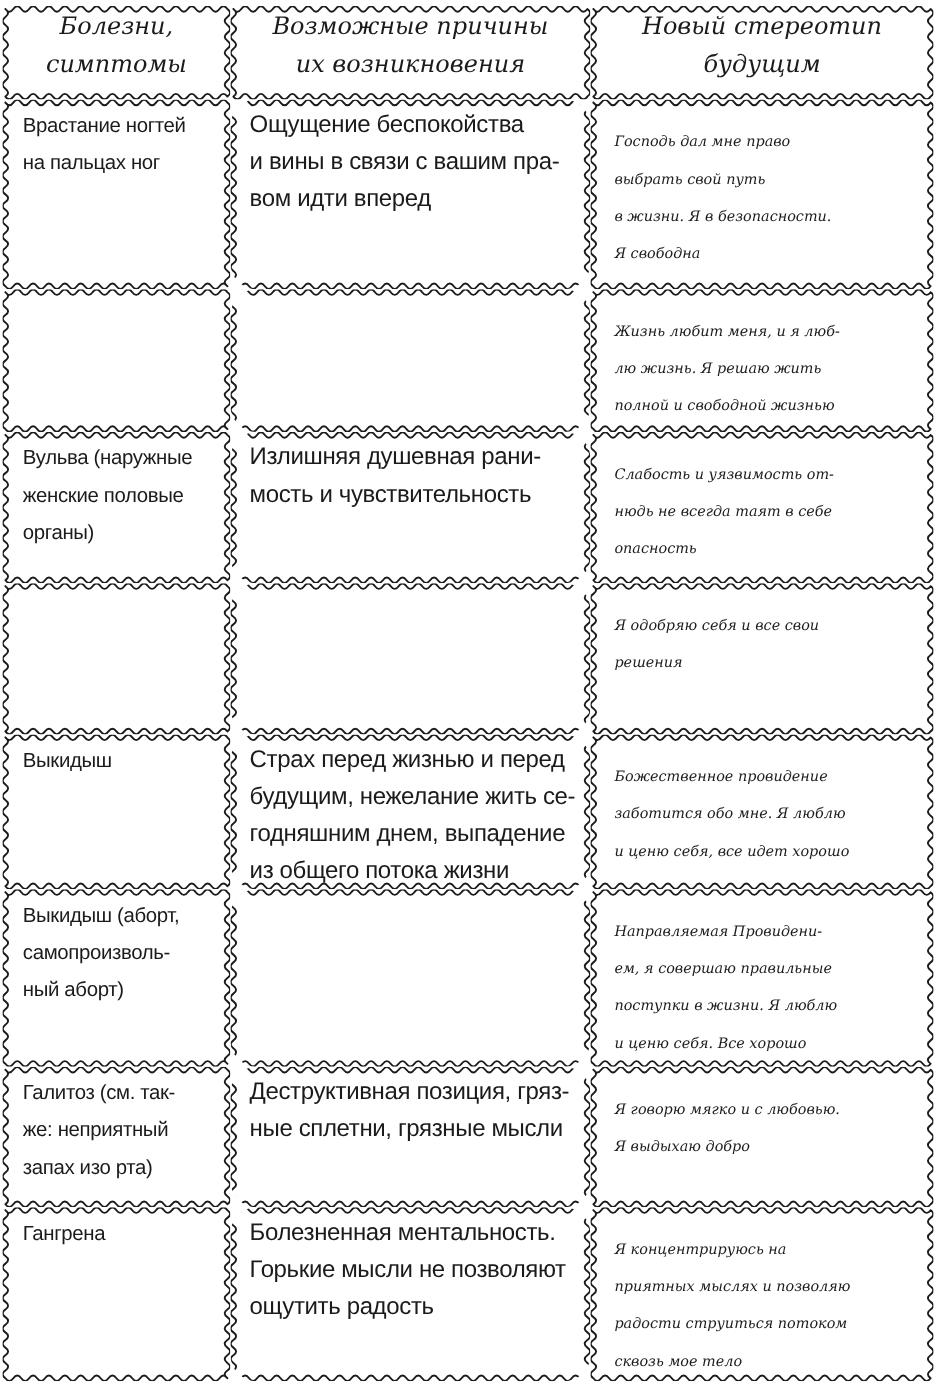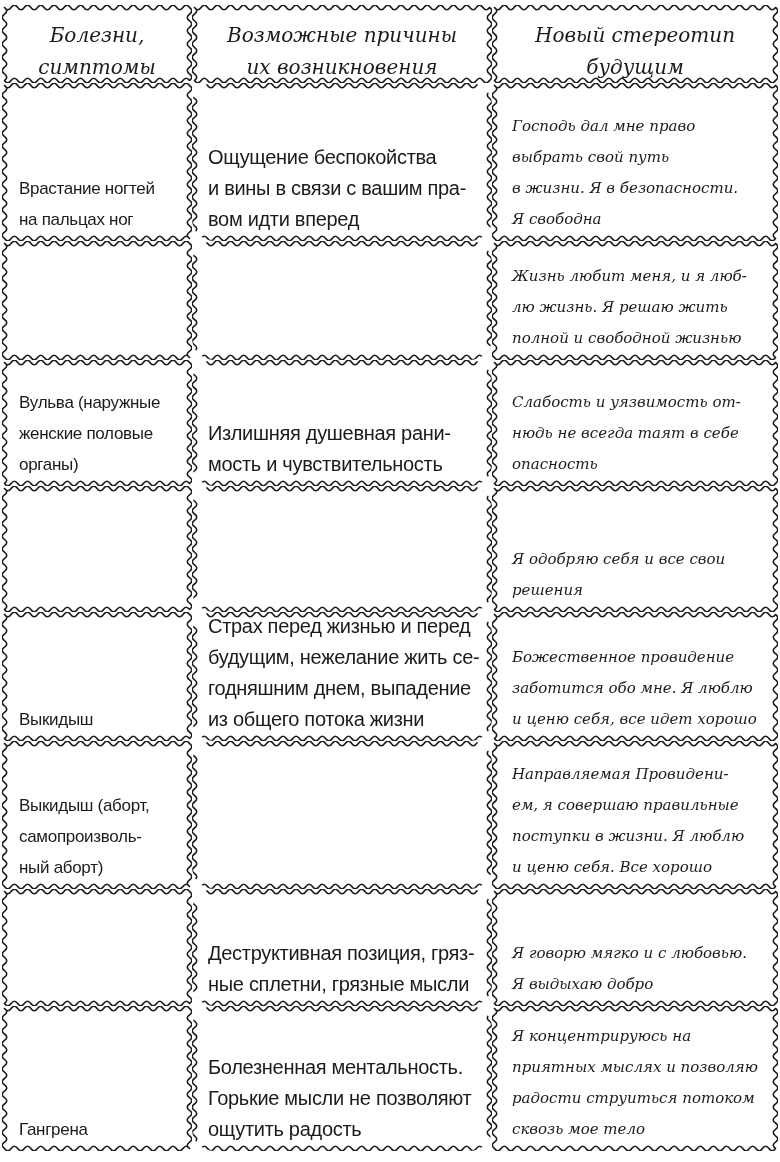--- a/index.html
+++ b/index.html
@@ -17,21 +17,21 @@
     background: #ffffff;
   }
   .grid {
     display: grid;
     grid-template-columns: 190px 300px 286px;
     grid-template-rows: 78px 158px 119px 126px 126px 129px 148px 117px 145px;
   }
   .cell {
     position: relative;
     display: flex;
-    align-items: flex-end;
+    align-items: flex-start;
     overflow: hidden;
     box-sizing: border-box;
   }
   .txt { white-space: pre-line; }
   .hdr {
     justify-content: center;
     text-align: center;
     font-family: "DejaVu Serif", serif;
     font-style: italic;
     font-size: 20px;
@@ -44,24 +44,24 @@
     letter-spacing: -0.3px;
   }
   .c2 {
     padding: 6px 12px 6px 16px;
     font-size: 20px;
     line-height: 31px;
     letter-spacing: -0.3px;
     border-radius: 22px;
   }
   .c3 {
-    padding: 6px 14px 6px 20px;
+    padding: 20px 14px 6px 20px;
     font-family: "DejaVu Serif", serif;
     font-style: italic;
-    font-size: 15px;
+    font-size: 12px;
     line-height: 31px;
   }
   .border-svg {
     position: absolute;
     left: 0;
     top: 0;
     pointer-events: none;
   }
 </style>
 </head>
@@ -219,20 +219,23 @@
       <span class="txt">Направляемая Провидени-
 ем, я совершаю правильные
 поступки в жизни. Я люблю
 и ценю себя. Все хорошо</span>
     <svg width="286" height="148" class="border-svg">
           <path d="M 2.5 2.5 Q 5.8 7.0 9.0 2.5 Q 12.3 -2.0 15.6 2.5 Q 18.8 7.0 22.1 2.5 Q 25.4 -2.0 28.6 2.5 Q 31.9 7.0 35.2 2.5 Q 38.4 -2.0 41.7 2.5 Q 45.0 7.0 48.2 2.5 Q 51.5 -2.0 54.8 2.5 Q 58.0 7.0 61.3 2.5 Q 64.6 -2.0 67.8 2.5 Q 71.1 7.0 74.4 2.5 Q 77.7 -2.0 80.9 2.5 Q 84.2 7.0 87.5 2.5 Q 90.7 -2.0 94.0 2.5 Q 97.3 7.0 100.5 2.5 Q 103.8 -2.0 107.1 2.5 Q 110.3 7.0 113.6 2.5 Q 116.9 -2.0 120.1 2.5 Q 123.4 7.0 126.7 2.5 Q 129.9 -2.0 133.2 2.5 Q 136.5 7.0 139.7 2.5 Q 143.0 -2.0 146.3 2.5 Q 149.5 7.0 152.8 2.5 Q 156.1 -2.0 159.3 2.5 Q 162.6 7.0 165.9 2.5 Q 169.1 -2.0 172.4 2.5 Q 175.7 7.0 178.9 2.5 Q 182.2 -2.0 185.5 2.5 Q 188.7 7.0 192.0 2.5 Q 195.3 -2.0 198.5 2.5 Q 201.8 7.0 205.1 2.5 Q 208.3 -2.0 211.6 2.5 Q 214.9 7.0 218.2 2.5 Q 221.4 -2.0 224.7 2.5 Q 228.0 7.0 231.2 2.5 Q 234.5 -2.0 237.8 2.5 Q 241.0 7.0 244.3 2.5 Q 247.6 -2.0 250.8 2.5 Q 254.1 7.0 257.4 2.5 Q 260.6 -2.0 263.9 2.5 Q 267.2 7.0 270.4 2.5 Q 273.7 -2.0 277.0 2.5 Q 280.2 7.0 283.5 2.5 M 283.5 2.5 Q 288.0 5.8 283.5 9.0 Q 279.0 12.3 283.5 15.5 Q 288.0 18.8 283.5 22.0 Q 279.0 25.3 283.5 28.5 Q 288.0 31.8 283.5 35.0 Q 279.0 38.3 283.5 41.5 Q 288.0 44.8 283.5 48.0 Q 279.0 51.3 283.5 54.5 Q 288.0 57.8 283.5 61.0 Q 279.0 64.3 283.5 67.5 Q 288.0 70.8 283.5 74.0 Q 279.0 77.3 283.5 80.5 Q 288.0 83.8 283.5 87.0 Q 279.0 90.3 283.5 93.5 Q 288.0 96.8 283.5 100.0 Q 279.0 103.3 283.5 106.5 Q 288.0 109.8 283.5 113.0 Q 279.0 116.3 283.5 119.5 Q 288.0 122.8 283.5 126.0 Q 279.0 129.3 283.5 132.5 Q 288.0 135.8 283.5 139.0 Q 279.0 142.3 283.5 145.5 M 2.5 145.5 Q 5.8 150.0 9.0 145.5 Q 12.3 141.0 15.6 145.5 Q 18.8 150.0 22.1 145.5 Q 25.4 141.0 28.6 145.5 Q 31.9 150.0 35.2 145.5 Q 38.4 141.0 41.7 145.5 Q 45.0 150.0 48.2 145.5 Q 51.5 141.0 54.8 145.5 Q 58.0 150.0 61.3 145.5 Q 64.6 141.0 67.8 145.5 Q 71.1 150.0 74.4 145.5 Q 77.7 141.0 80.9 145.5 Q 84.2 150.0 87.5 145.5 Q 90.7 141.0 94.0 145.5 Q 97.3 150.0 100.5 145.5 Q 103.8 141.0 107.1 145.5 Q 110.3 150.0 113.6 145.5 Q 116.9 141.0 120.1 145.5 Q 123.4 150.0 126.7 145.5 Q 129.9 141.0 133.2 145.5 Q 136.5 150.0 139.7 145.5 Q 143.0 141.0 146.3 145.5 Q 149.5 150.0 152.8 145.5 Q 156.1 141.0 159.3 145.5 Q 162.6 150.0 165.9 145.5 Q 169.1 141.0 172.4 145.5 Q 175.7 150.0 178.9 145.5 Q 182.2 141.0 185.5 145.5 Q 188.7 150.0 192.0 145.5 Q 195.3 141.0 198.5 145.5 Q 201.8 150.0 205.1 145.5 Q 208.3 141.0 211.6 145.5 Q 214.9 150.0 218.2 145.5 Q 221.4 141.0 224.7 145.5 Q 228.0 150.0 231.2 145.5 Q 234.5 141.0 237.8 145.5 Q 241.0 150.0 244.3 145.5 Q 247.6 141.0 250.8 145.5 Q 254.1 150.0 257.4 145.5 Q 260.6 141.0 263.9 145.5 Q 267.2 150.0 270.4 145.5 Q 273.7 141.0 277.0 145.5 Q 280.2 150.0 283.5 145.5 M 2.5 2.5 Q 7.0 5.8 2.5 9.0 Q -2.0 12.3 2.5 15.5 Q 7.0 18.8 2.5 22.0 Q -2.0 25.3 2.5 28.5 Q 7.0 31.8 2.5 35.0 Q -2.0 38.3 2.5 41.5 Q 7.0 44.8 2.5 48.0 Q -2.0 51.3 2.5 54.5 Q 7.0 57.8 2.5 61.0 Q -2.0 64.3 2.5 67.5 Q 7.0 70.8 2.5 74.0 Q -2.0 77.3 2.5 80.5 Q 7.0 83.8 2.5 87.0 Q -2.0 90.3 2.5 93.5 Q 7.0 96.8 2.5 100.0 Q -2.0 103.3 2.5 106.5 Q 7.0 109.8 2.5 113.0 Q -2.0 116.3 2.5 119.5 Q 7.0 122.8 2.5 126.0 Q -2.0 129.3 2.5 132.5 Q 7.0 135.8 2.5 139.0 Q -2.0 142.3 2.5 145.5" fill="none" stroke="#1b1b1b" stroke-width="1.6" stroke-linecap="round"></path>
         </svg>
       </div>
 
     <div class="cell c1">
+      <span class="txt">Галитоз (см. так-
+же: неприятный
+запах изо рта)</span>
     <svg width="190" height="117" class="border-svg">
           <path d="M 2.5 2.5 Q 5.8 7.0 9.1 2.5 Q 12.4 -2.0 15.7 2.5 Q 19.0 7.0 22.3 2.5 Q 25.6 -2.0 28.9 2.5 Q 32.2 7.0 35.5 2.5 Q 38.8 -2.0 42.1 2.5 Q 45.4 7.0 48.7 2.5 Q 52.1 -2.0 55.4 2.5 Q 58.7 7.0 62.0 2.5 Q 65.3 -2.0 68.6 2.5 Q 71.9 7.0 75.2 2.5 Q 78.5 -2.0 81.8 2.5 Q 85.1 7.0 88.4 2.5 Q 91.7 -2.0 95.0 2.5 Q 98.3 7.0 101.6 2.5 Q 104.9 -2.0 108.2 2.5 Q 111.5 7.0 114.8 2.5 Q 118.1 -2.0 121.4 2.5 Q 124.7 7.0 128.0 2.5 Q 131.3 -2.0 134.6 2.5 Q 137.9 7.0 141.3 2.5 Q 144.6 -2.0 147.9 2.5 Q 151.2 7.0 154.5 2.5 Q 157.8 -2.0 161.1 2.5 Q 164.4 7.0 167.7 2.5 Q 171.0 -2.0 174.3 2.5 Q 177.6 7.0 180.9 2.5 Q 184.2 -2.0 187.5 2.5 M 187.5 2.5 Q 192.0 5.8 187.5 9.1 Q 183.0 12.4 187.5 15.7 Q 192.0 19.0 187.5 22.3 Q 183.0 25.6 187.5 28.9 Q 192.0 32.1 187.5 35.4 Q 183.0 38.7 187.5 42.0 Q 192.0 45.3 187.5 48.6 Q 183.0 51.9 187.5 55.2 Q 192.0 58.5 187.5 61.8 Q 183.0 65.1 187.5 68.4 Q 192.0 71.7 187.5 75.0 Q 183.0 78.3 187.5 81.6 Q 192.0 84.9 187.5 88.1 Q 183.0 91.4 187.5 94.7 Q 192.0 98.0 187.5 101.3 Q 183.0 104.6 187.5 107.9 Q 192.0 111.2 187.5 114.5 M 2.5 114.5 Q 5.8 119.0 9.1 114.5 Q 12.4 110.0 15.7 114.5 Q 19.0 119.0 22.3 114.5 Q 25.6 110.0 28.9 114.5 Q 32.2 119.0 35.5 114.5 Q 38.8 110.0 42.1 114.5 Q 45.4 119.0 48.7 114.5 Q 52.1 110.0 55.4 114.5 Q 58.7 119.0 62.0 114.5 Q 65.3 110.0 68.6 114.5 Q 71.9 119.0 75.2 114.5 Q 78.5 110.0 81.8 114.5 Q 85.1 119.0 88.4 114.5 Q 91.7 110.0 95.0 114.5 Q 98.3 119.0 101.6 114.5 Q 104.9 110.0 108.2 114.5 Q 111.5 119.0 114.8 114.5 Q 118.1 110.0 121.4 114.5 Q 124.7 119.0 128.0 114.5 Q 131.3 110.0 134.6 114.5 Q 137.9 119.0 141.3 114.5 Q 144.6 110.0 147.9 114.5 Q 151.2 119.0 154.5 114.5 Q 157.8 110.0 161.1 114.5 Q 164.4 119.0 167.7 114.5 Q 171.0 110.0 174.3 114.5 Q 177.6 119.0 180.9 114.5 Q 184.2 110.0 187.5 114.5 M 2.5 2.5 Q 7.0 5.8 2.5 9.1 Q -2.0 12.4 2.5 15.7 Q 7.0 19.0 2.5 22.3 Q -2.0 25.6 2.5 28.9 Q 7.0 32.1 2.5 35.4 Q -2.0 38.7 2.5 42.0 Q 7.0 45.3 2.5 48.6 Q -2.0 51.9 2.5 55.2 Q 7.0 58.5 2.5 61.8 Q -2.0 65.1 2.5 68.4 Q 7.0 71.7 2.5 75.0 Q -2.0 78.3 2.5 81.6 Q 7.0 84.9 2.5 88.1 Q -2.0 91.4 2.5 94.7 Q 7.0 98.0 2.5 101.3 Q -2.0 104.6 2.5 107.9 Q 7.0 111.2 2.5 114.5" fill="none" stroke="#1b1b1b" stroke-width="1.6" stroke-linecap="round"></path>
         </svg>
       </div>
     <div class="cell c2">
       <span class="txt">Деструктивная позиция, гряз-
 ные сплетни, грязные мысли</span>
     <svg width="300" height="117" class="border-svg">
           <path d="M 2.5 2.5 Q 5.8 7.0 9.1 2.5 Q 12.3 -2.0 15.6 2.5 Q 18.9 7.0 22.2 2.5 Q 25.4 -2.0 28.7 2.5 Q 32.0 7.0 35.3 2.5 Q 38.6 -2.0 41.8 2.5 Q 45.1 7.0 48.4 2.5 Q 51.7 -2.0 54.9 2.5 Q 58.2 7.0 61.5 2.5 Q 64.8 -2.0 68.1 2.5 Q 71.3 7.0 74.6 2.5 Q 77.9 -2.0 81.2 2.5 Q 84.4 7.0 87.7 2.5 Q 91.0 -2.0 94.3 2.5 Q 97.6 7.0 100.8 2.5 Q 104.1 -2.0 107.4 2.5 Q 110.7 7.0 113.9 2.5 Q 117.2 -2.0 120.5 2.5 Q 123.8 7.0 127.1 2.5 Q 130.3 -2.0 133.6 2.5 Q 136.9 7.0 140.2 2.5 Q 143.4 -2.0 146.7 2.5 Q 150.0 7.0 153.3 2.5 Q 156.6 -2.0 159.8 2.5 Q 163.1 7.0 166.4 2.5 Q 169.7 -2.0 172.9 2.5 Q 176.2 7.0 179.5 2.5 Q 182.8 -2.0 186.1 2.5 Q 189.3 7.0 192.6 2.5 Q 195.9 -2.0 199.2 2.5 Q 202.4 7.0 205.7 2.5 Q 209.0 -2.0 212.3 2.5 Q 215.6 7.0 218.8 2.5 Q 222.1 -2.0 225.4 2.5 Q 228.7 7.0 231.9 2.5 Q 235.2 -2.0 238.5 2.5 Q 241.8 7.0 245.1 2.5 Q 248.3 -2.0 251.6 2.5 Q 254.9 7.0 258.2 2.5 Q 261.4 -2.0 264.7 2.5 Q 268.0 7.0 271.3 2.5 Q 274.6 -2.0 277.8 2.5 Q 281.1 7.0 284.4 2.5 Q 287.7 -2.0 290.9 2.5 Q 294.2 7.0 297.5 2.5 M 297.5 2.5 Q 302.0 5.8 297.5 9.1 Q 293.0 12.4 297.5 15.7 Q 302.0 19.0 297.5 22.3 Q 293.0 25.6 297.5 28.9 Q 302.0 32.1 297.5 35.4 Q 293.0 38.7 297.5 42.0 Q 302.0 45.3 297.5 48.6 Q 293.0 51.9 297.5 55.2 Q 302.0 58.5 297.5 61.8 Q 293.0 65.1 297.5 68.4 Q 302.0 71.7 297.5 75.0 Q 293.0 78.3 297.5 81.6 Q 302.0 84.9 297.5 88.1 Q 293.0 91.4 297.5 94.7 Q 302.0 98.0 297.5 101.3 Q 293.0 104.6 297.5 107.9 Q 302.0 111.2 297.5 114.5 M 2.5 114.5 Q 5.8 119.0 9.1 114.5 Q 12.3 110.0 15.6 114.5 Q 18.9 119.0 22.2 114.5 Q 25.4 110.0 28.7 114.5 Q 32.0 119.0 35.3 114.5 Q 38.6 110.0 41.8 114.5 Q 45.1 119.0 48.4 114.5 Q 51.7 110.0 54.9 114.5 Q 58.2 119.0 61.5 114.5 Q 64.8 110.0 68.1 114.5 Q 71.3 119.0 74.6 114.5 Q 77.9 110.0 81.2 114.5 Q 84.4 119.0 87.7 114.5 Q 91.0 110.0 94.3 114.5 Q 97.6 119.0 100.8 114.5 Q 104.1 110.0 107.4 114.5 Q 110.7 119.0 113.9 114.5 Q 117.2 110.0 120.5 114.5 Q 123.8 119.0 127.1 114.5 Q 130.3 110.0 133.6 114.5 Q 136.9 119.0 140.2 114.5 Q 143.4 110.0 146.7 114.5 Q 150.0 119.0 153.3 114.5 Q 156.6 110.0 159.8 114.5 Q 163.1 119.0 166.4 114.5 Q 169.7 110.0 172.9 114.5 Q 176.2 119.0 179.5 114.5 Q 182.8 110.0 186.1 114.5 Q 189.3 119.0 192.6 114.5 Q 195.9 110.0 199.2 114.5 Q 202.4 119.0 205.7 114.5 Q 209.0 110.0 212.3 114.5 Q 215.6 119.0 218.8 114.5 Q 222.1 110.0 225.4 114.5 Q 228.7 119.0 231.9 114.5 Q 235.2 110.0 238.5 114.5 Q 241.8 119.0 245.1 114.5 Q 248.3 110.0 251.6 114.5 Q 254.9 119.0 258.2 114.5 Q 261.4 110.0 264.7 114.5 Q 268.0 119.0 271.3 114.5 Q 274.6 110.0 277.8 114.5 Q 281.1 119.0 284.4 114.5 Q 287.7 110.0 290.9 114.5 Q 294.2 119.0 297.5 114.5 M 2.5 2.5 Q 7.0 5.8 2.5 9.1 Q -2.0 12.4 2.5 15.7 Q 7.0 19.0 2.5 22.3 Q -2.0 25.6 2.5 28.9 Q 7.0 32.1 2.5 35.4 Q -2.0 38.7 2.5 42.0 Q 7.0 45.3 2.5 48.6 Q -2.0 51.9 2.5 55.2 Q 7.0 58.5 2.5 61.8 Q -2.0 65.1 2.5 68.4 Q 7.0 71.7 2.5 75.0 Q -2.0 78.3 2.5 81.6 Q 7.0 84.9 2.5 88.1 Q -2.0 91.4 2.5 94.7 Q 7.0 98.0 2.5 101.3 Q -2.0 104.6 2.5 107.9 Q 7.0 111.2 2.5 114.5" fill="none" stroke="#1b1b1b" stroke-width="1.6" stroke-linecap="round"></path>
         </svg>

